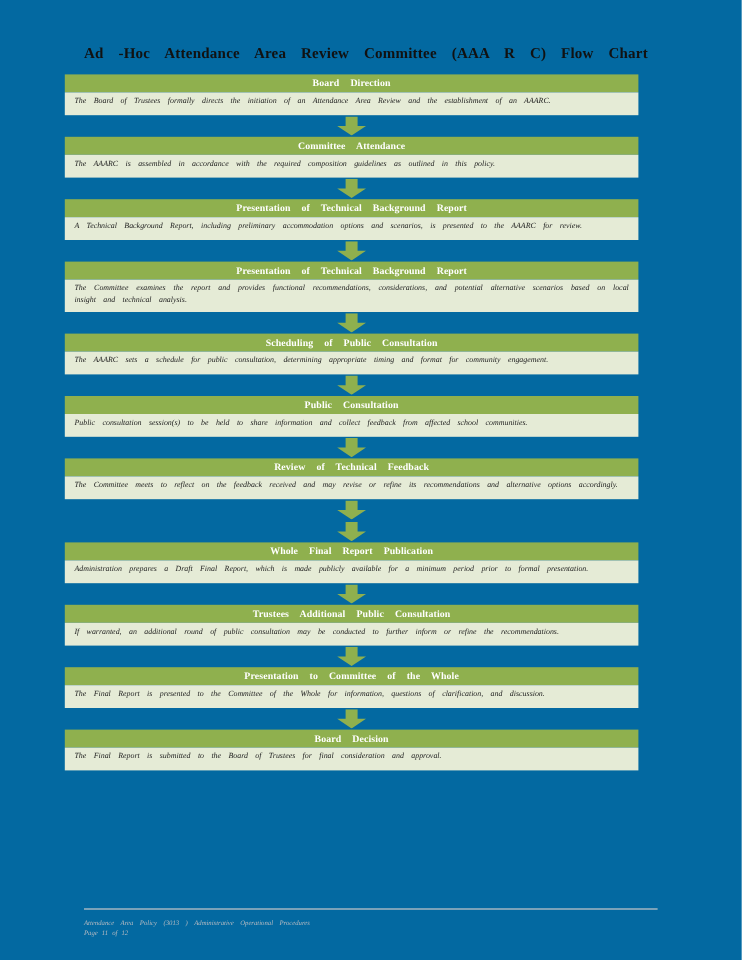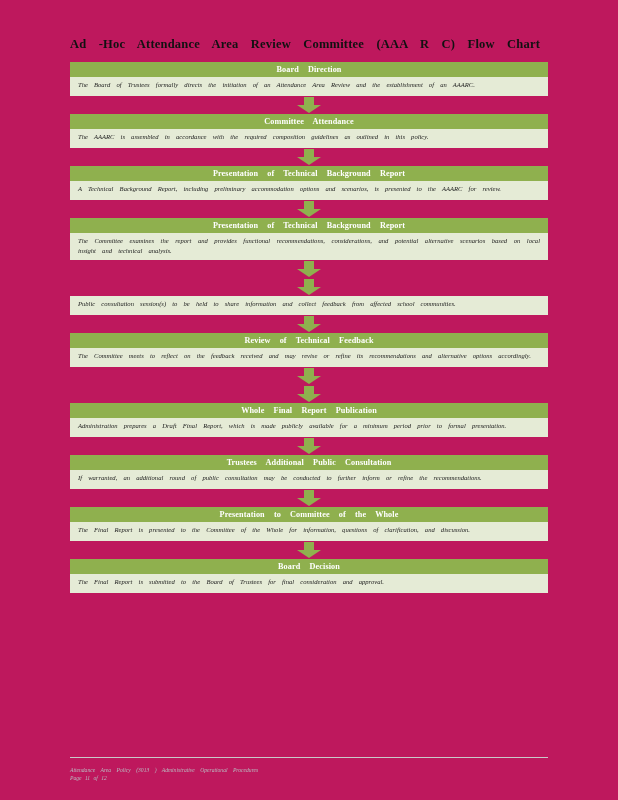--- a/index.html
+++ b/index.html
@@ -15,41 +15,41 @@
     position: relative;
     overflow: hidden;
   }
 
   .page {
     position: absolute;
     left: 0;
     top: 0;
     width: 618px;
     height: 800px;
-    background: #be185d;
+    background: #0369a1;
   }
 
   .doc-title {
     position: absolute;
     left: 70px;
     top: 37px;
     width: 470px;
     font-family: "Liberation Serif", serif;
     font-weight: bold;
     font-size: 12.5px;
     letter-spacing: 0.2px;
     color: #111111;
     text-align: justify;
     text-align-last: justify;
     white-space: nowrap;
   }
 
   .flow {
     position: absolute;
-    left: 70px;
+    left: 54px;
     top: 62px;
     width: 478px;
   }
 
   .node {
     width: 478px;
     margin: 0;
   }
 
   .node-header {
@@ -157,26 +157,31 @@
       </div>
       <div class="node">
         <div class="node-header">Presentation of Technical Background Report</div>
         <div class="node-body">The Committee examines the report and provides functional recommendations, considerations, and potential alternative scenarios based on local insight and technical analysis.</div>
       </div>
       <div class="connector">
         <svg width="26" height="16" viewBox="0 0 26 16">
           <polygon points="8,0 18,0 18,8 25,8 13,16 1,8 8,8" fill="#8FB04E"></polygon>
         </svg>
       </div>
-      <div class="connector">
-        <svg width="26" height="16" viewBox="0 0 26 16">
-          <polygon points="8,0 18,0 18,8 25,8 13,16 1,8 8,8" fill="#8FB04E"></polygon>
-        </svg>
-      </div>
-      <div class="node">
+      <div class="node">
+        <div class="node-header">Scheduling of Public Consultation</div>
+        <div class="node-body">The AAARC sets a schedule for public consultation, determining appropriate timing and format for community engagement.</div>
+      </div>
+      <div class="connector">
+        <svg width="26" height="16" viewBox="0 0 26 16">
+          <polygon points="8,0 18,0 18,8 25,8 13,16 1,8 8,8" fill="#8FB04E"></polygon>
+        </svg>
+      </div>
+      <div class="node">
+        <div class="node-header">Public Consultation</div>
         <div class="node-body">Public consultation session(s) to be held to share information and collect feedback from affected school communities.</div>
       </div>
       <div class="connector">
         <svg width="26" height="16" viewBox="0 0 26 16">
           <polygon points="8,0 18,0 18,8 25,8 13,16 1,8 8,8" fill="#8FB04E"></polygon>
         </svg>
       </div>
       <div class="node">
         <div class="node-header">Review of Technical Feedback</div>
         <div class="node-body">The Committee meets to reflect on the feedback received and may revise or refine its recommendations and alternative options accordingly.</div>

